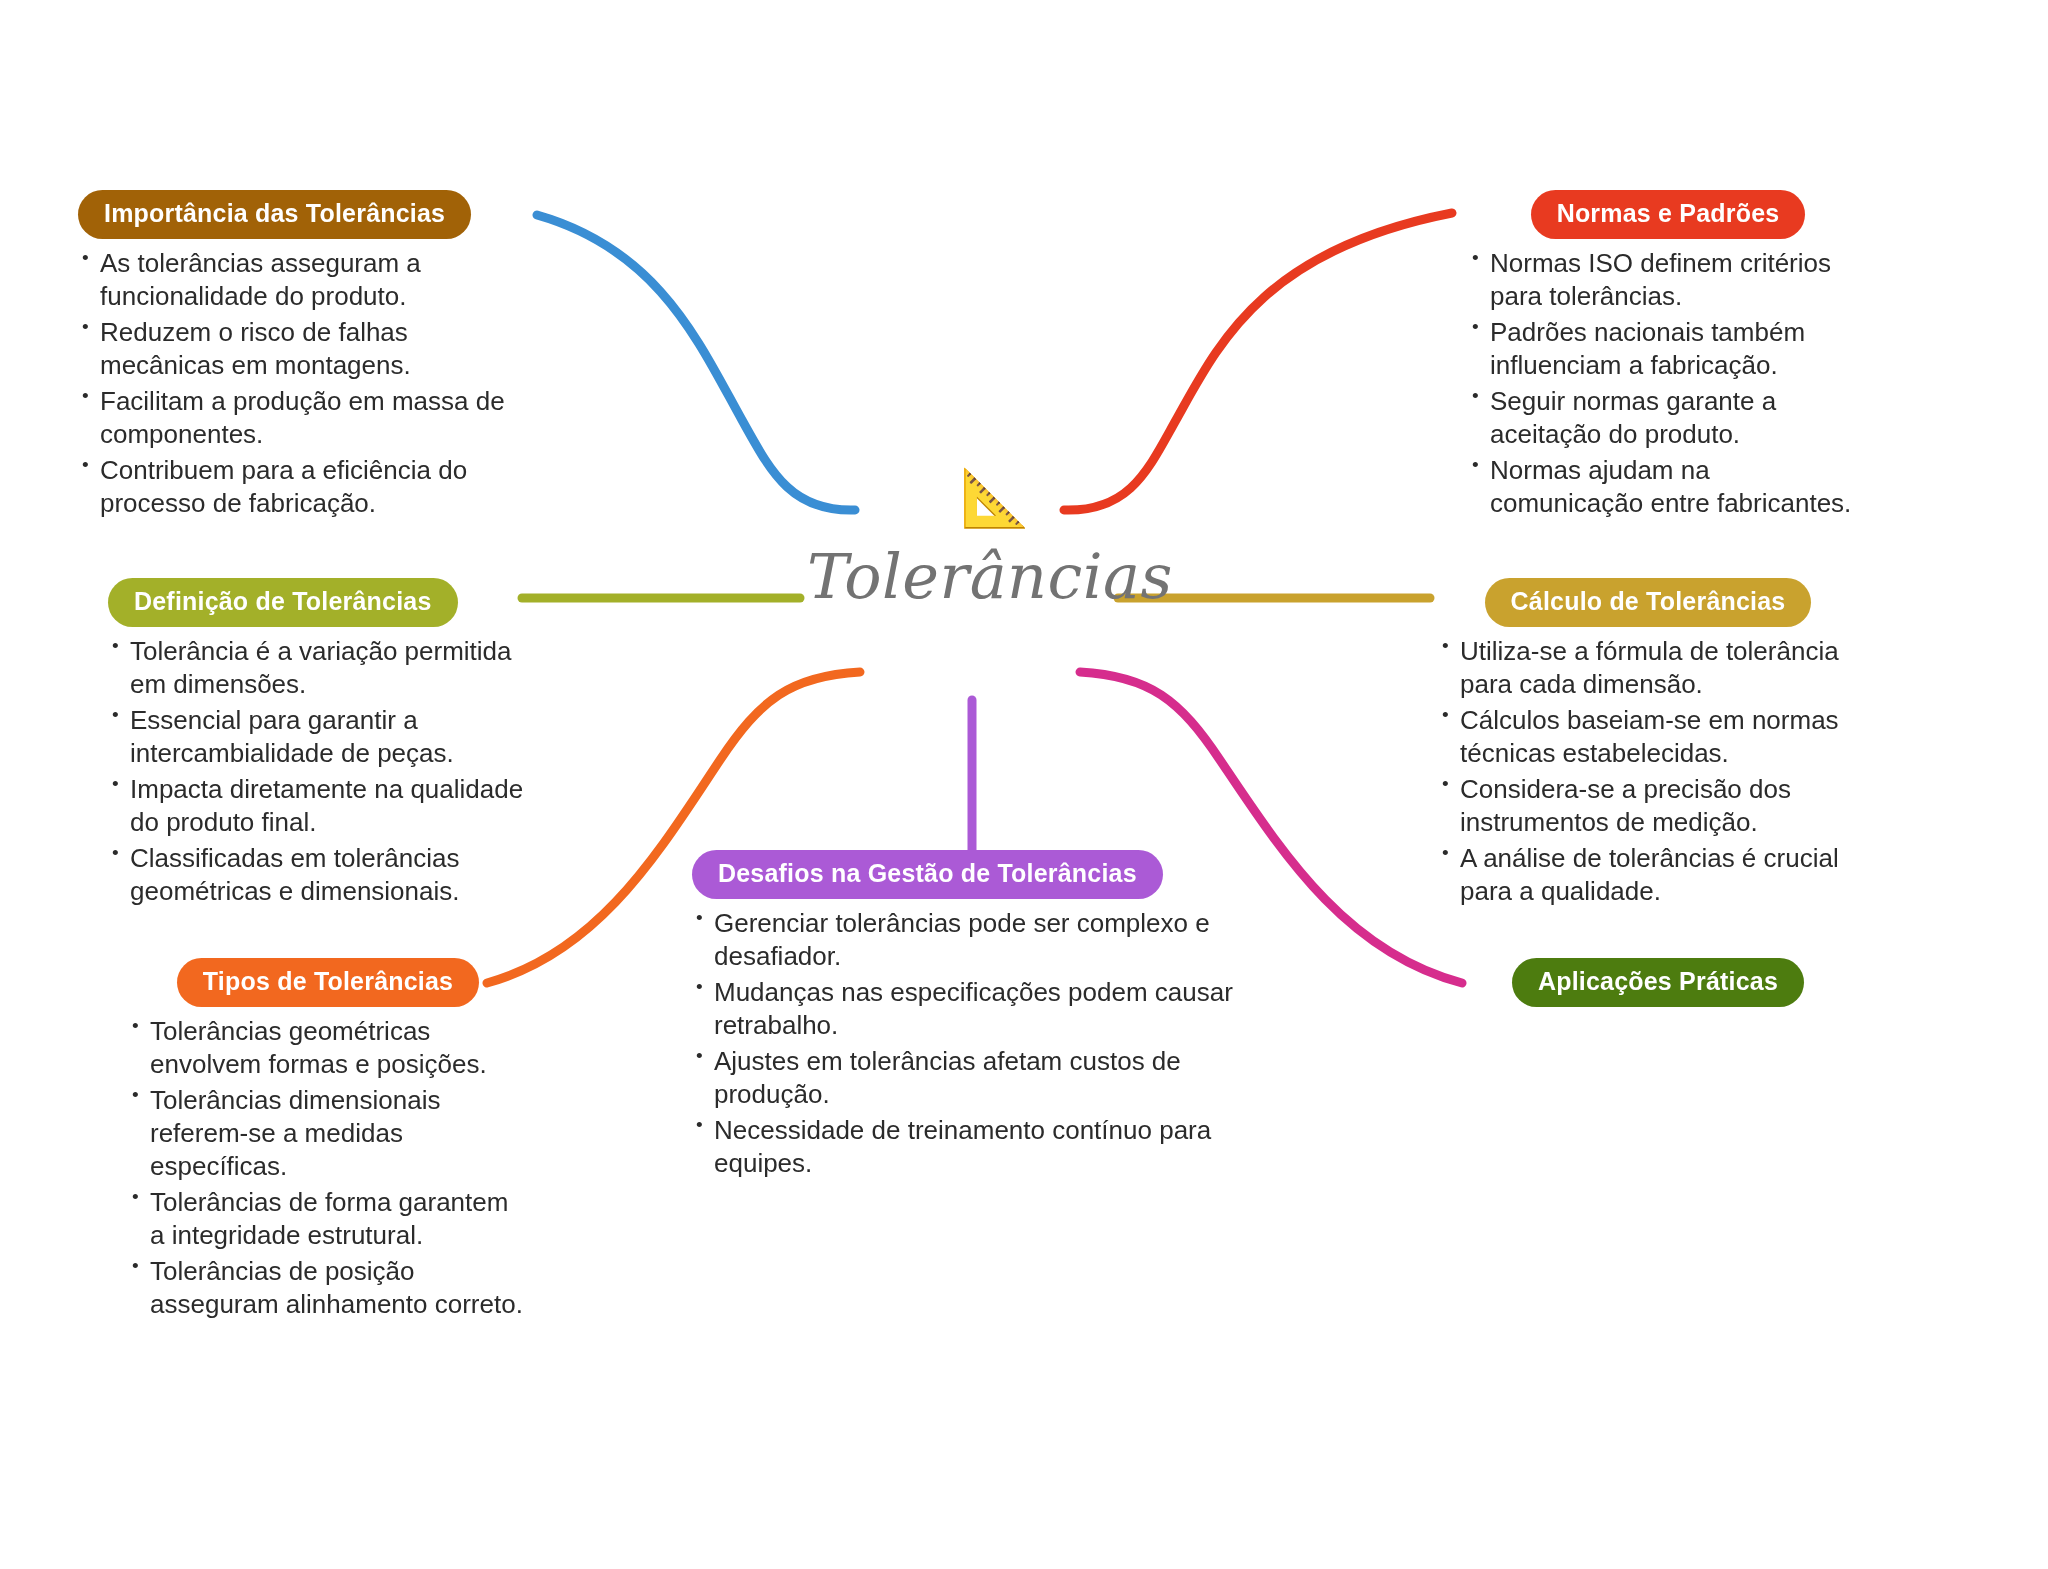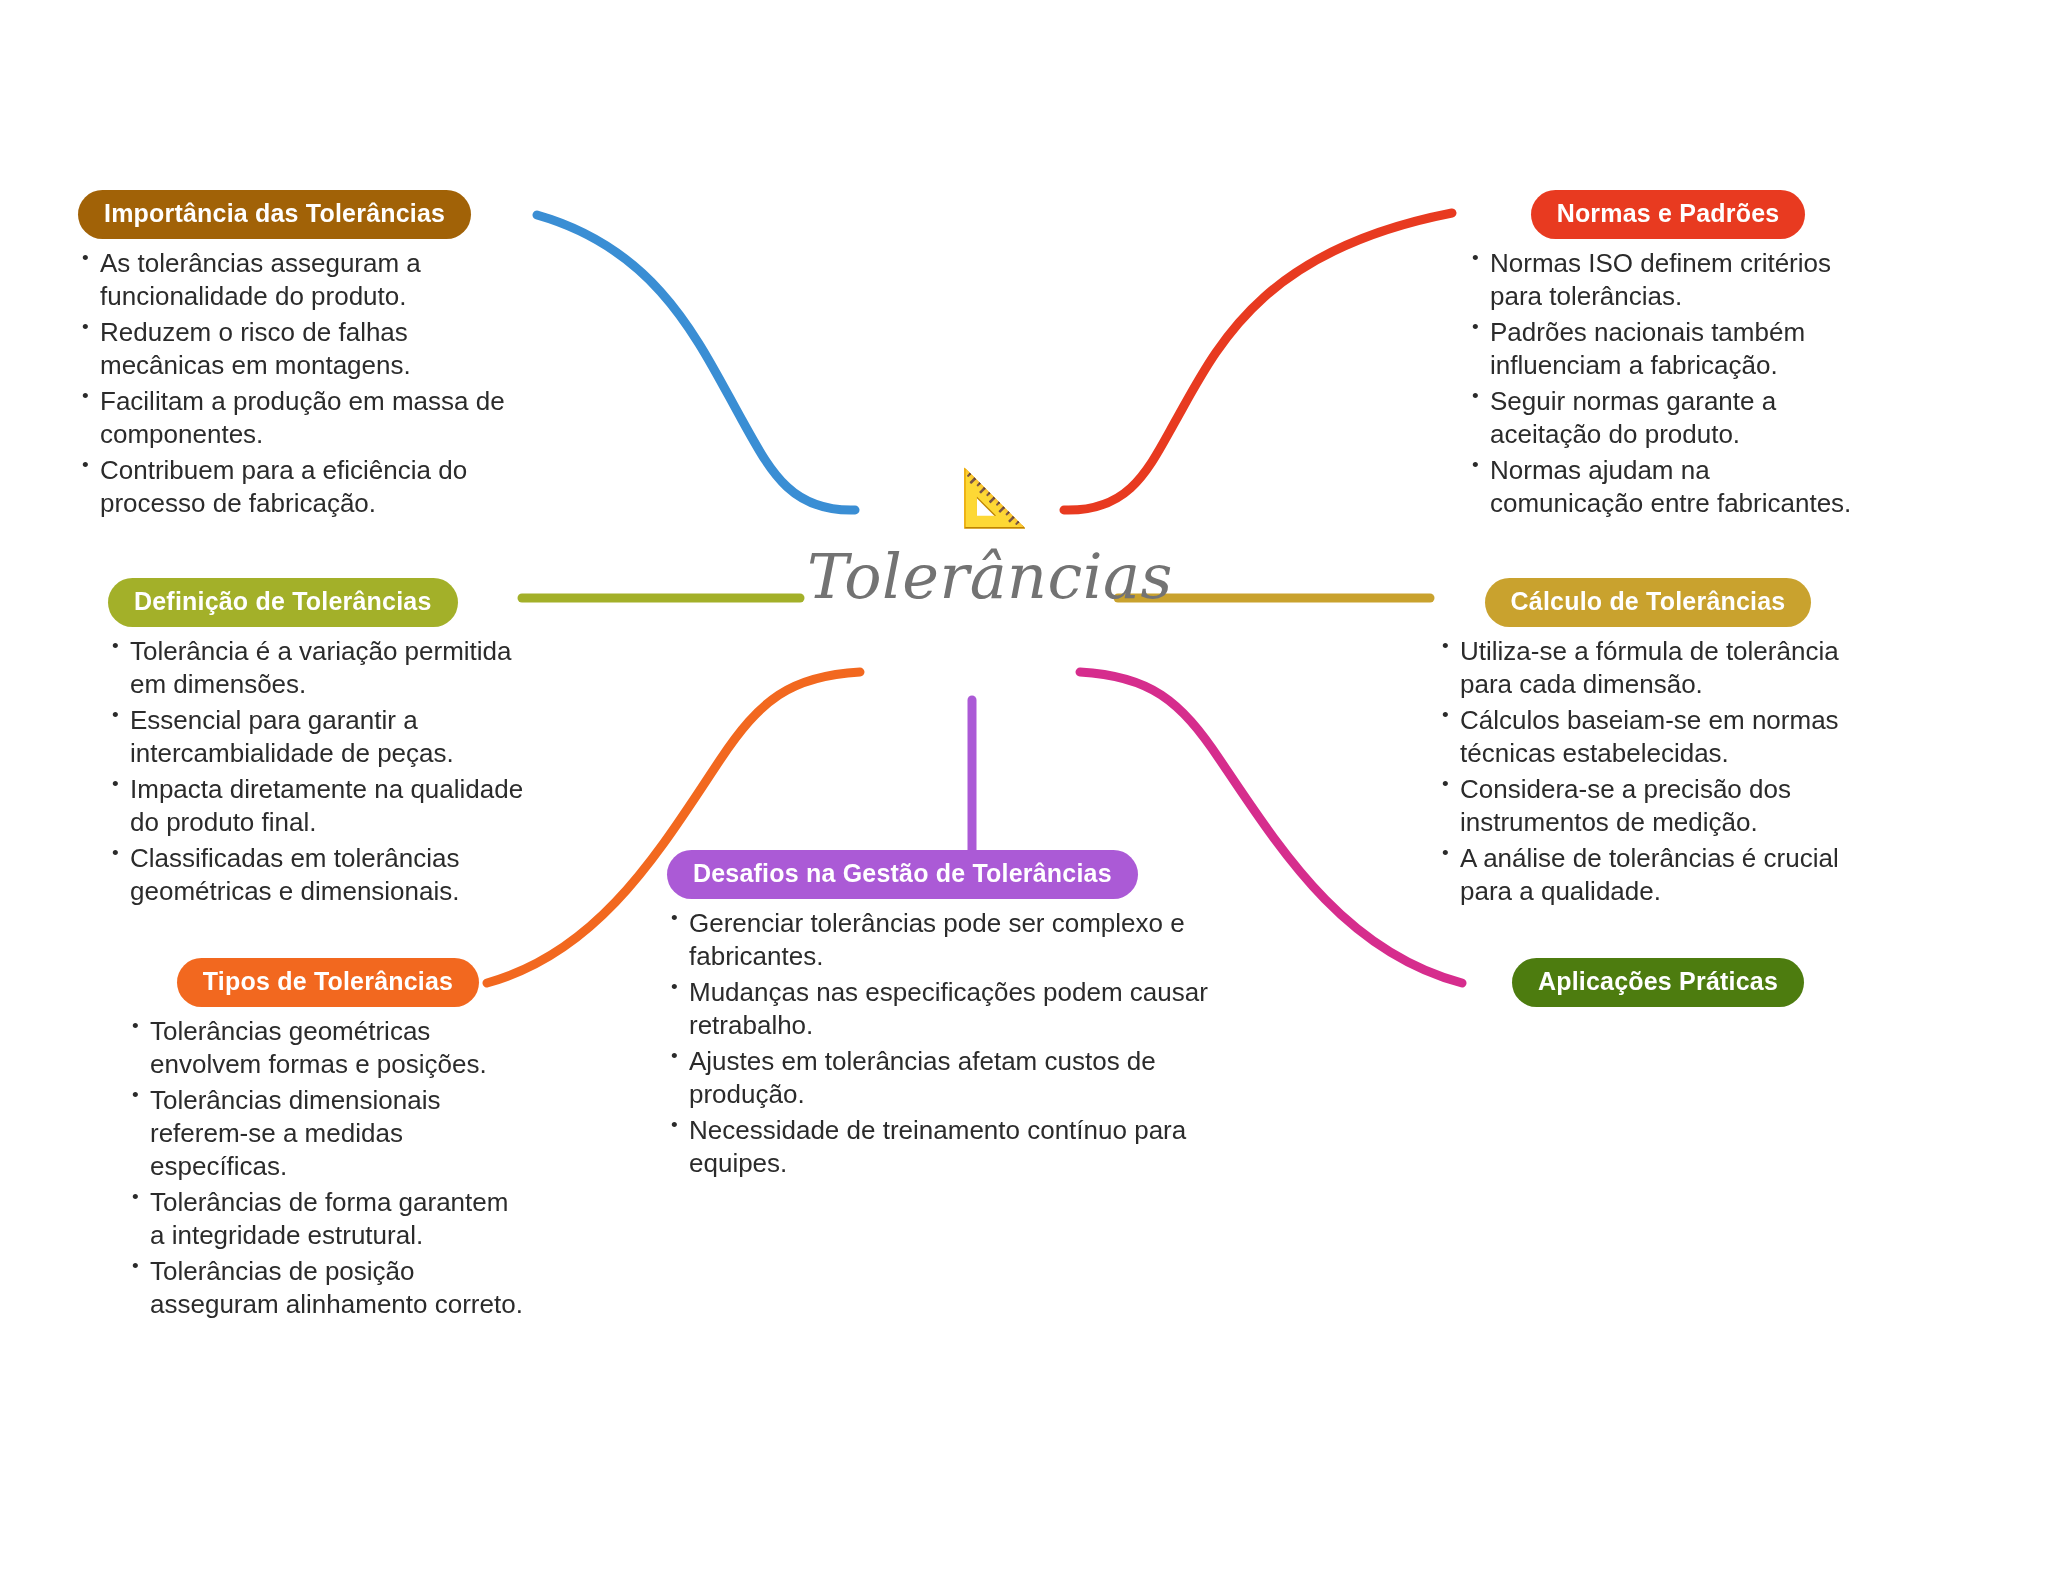--- a/index.html
+++ b/index.html
@@ -93,21 +93,21 @@
     font-size: 19px;
     color: #2b2b2b;
   }
 
   
   .b-importancia { left: 78px;  top: 190px;  width: 440px; }
   .b-normas      { left: 1468px; top: 190px;  width: 400px; }
   .b-definicao   { left: 108px;  top: 578px;  width: 430px; }
   .b-calculo     { left: 1438px; top: 578px;  width: 420px; }
   .b-tipos       { left: 128px;  top: 958px;  width: 400px; }
-  .b-desafios    { left: 667px;  top: 850px;  width: 560px; }
+  .b-desafios    { left: 692px;  top: 850px;  width: 560px; }
   .b-aplicacoes  { left: 1458px; top: 958px;  width: 400px; }
 
   .b-importancia .pill { background: #a16207; }
   .b-normas      .pill { background: #e83a20; }
   .b-definicao   .pill { background: #a3b029; }
   .b-calculo     .pill { background: #c9a22e; }
   .b-tipos       .pill { background: #f2681f; }
   .b-desafios    .pill { background: #ab5ad6; }
   .b-aplicacoes  .pill { background: #4d7c0f; }
 </style>
@@ -194,21 +194,21 @@
     <li>Tolerâncias de forma garantem a integridade estrutural.</li>
     <li>Tolerâncias de posição asseguram alinhamento correto.</li>
   </ul>
 </div>
 
 <div class="branch b-desafios">
   <div class="pill-row left-align">
     <div class="pill">Desafios na Gestão de Tolerâncias</div>
   </div>
   <ul class="bullets">
-    <li>Gerenciar tolerâncias pode ser complexo e fabricantes.</li>
+    <li>Gerenciar tolerâncias pode ser complexo e desafiador.</li>
     <li>Mudanças nas especificações podem causar retrabalho.</li>
     <li>Ajustes em tolerâncias afetam custos de produção.</li>
     <li>Necessidade de treinamento contínuo para equipes.</li>
   </ul>
 </div>
 
 <div class="branch b-aplicacoes">
   <div class="pill-row center-align">
     <div class="pill">Aplicações Práticas</div>
   </div>

